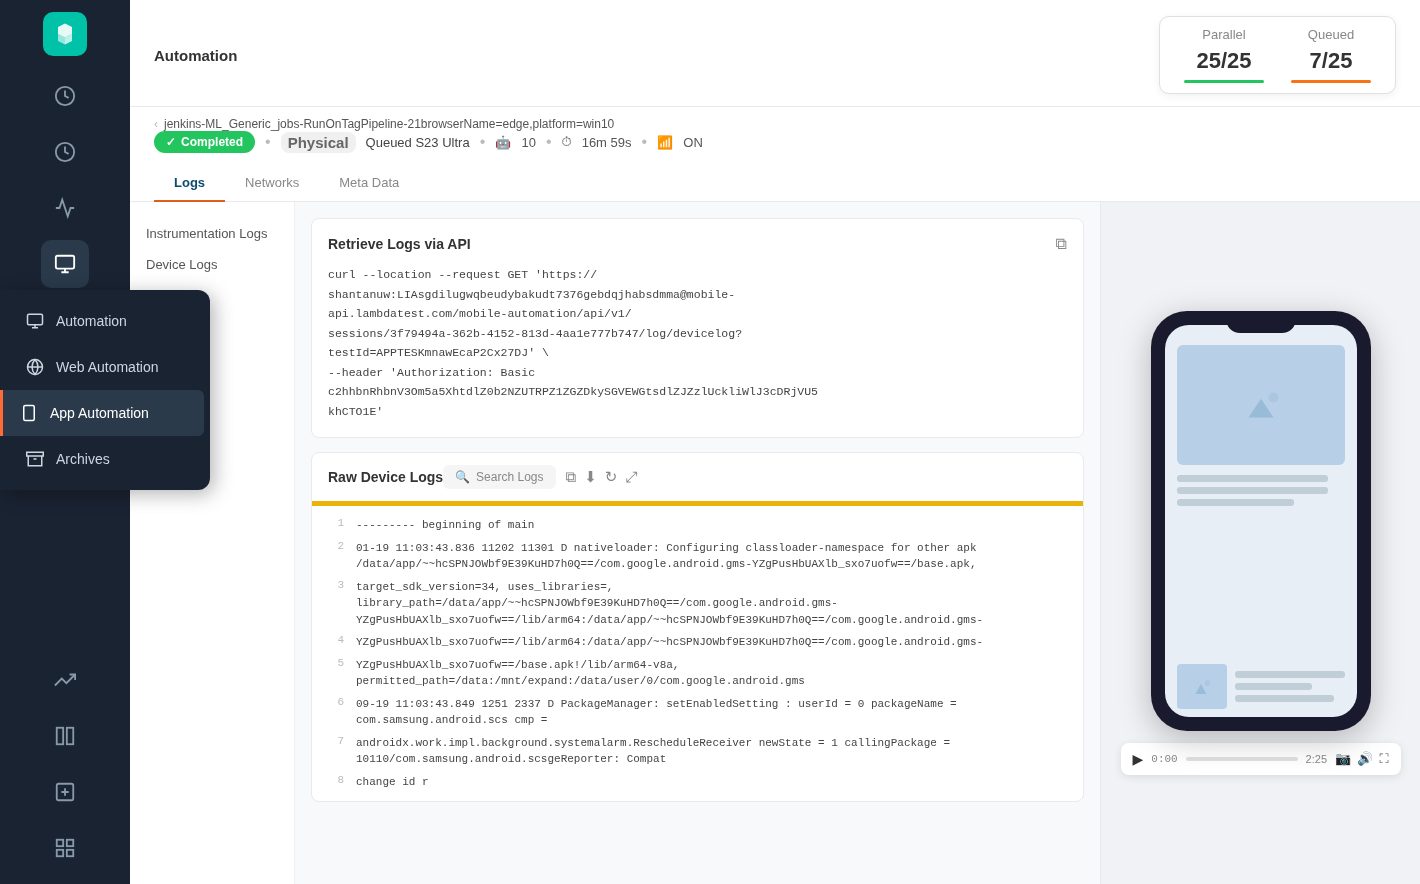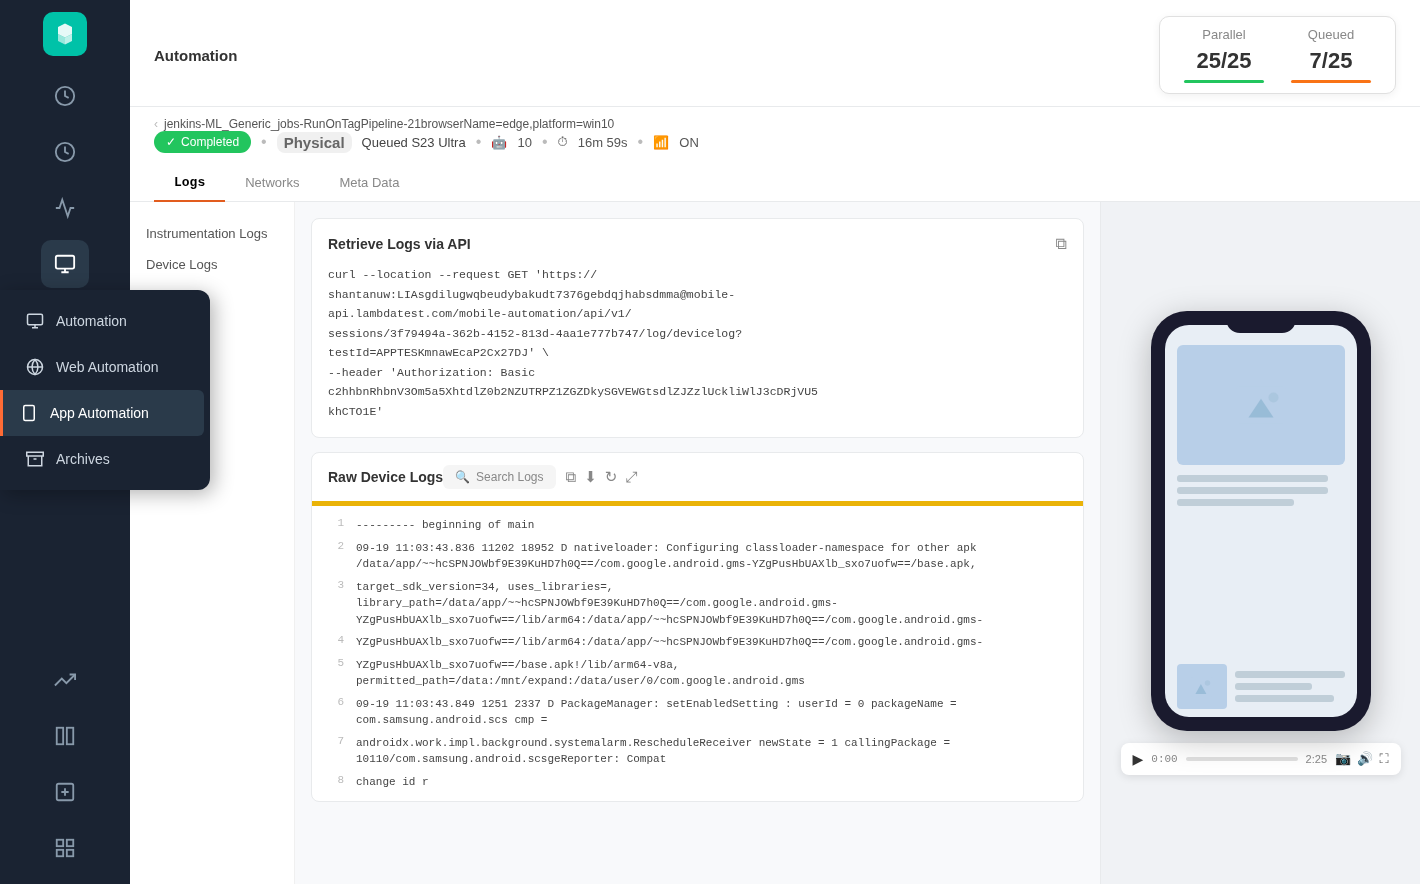--- a/index.html
+++ b/index.html
@@ -113,21 +113,21 @@
     }
 
     
     .status-bar {
       display: flex; align-items: center; gap: 10px;
       padding: 0 24px 12px;
     }
     .status-badge {
       background: #22c55e; color: #fff;
       border-radius: 20px; padding: 4px 12px;
-      font-size: 12px; font-weight: 400;
+      font-size: 12px; font-weight: 700;
       display: flex; align-items: center; gap: 5px;
     }
     .status-badge::before { content: '✓'; }
     .dot { color: #bbb; }
     .physical-badge {
       background: #f0f0f0; color: #666;
       border-radius: 8px; padding: 2px 7px;
       font-size: 15px; font-weight: 600;
     }
     .device-name { font-size: 13px; color: #444; font-weight: 500; }
@@ -139,21 +139,21 @@
       padding: 0 24px;
       border-bottom: 1px solid #e8eaec;
     }
     .tab {
       padding: 10px 20px;
       font-size: 13px; color: #888;
       cursor: pointer;
       border-bottom: 2px solid transparent;
       margin-bottom: -1px;
     }
-    .tab.active { color: #000000; border-bottom-color: #e25c1e; font-weight: 600; font-family: Liberation Mono, monospace; }
+    .tab.active { color: #0c4a6e; border-bottom-color: #e25c1e; font-weight: 600; }
 
     
     .content-area {
       display: flex; flex: 1; overflow: hidden;
     }
 
     
     .left-panel {
       width: 165px; flex-shrink: 0;
       border-right: 1px solid #f0f0f0;
@@ -498,21 +498,21 @@
             </div>
           </div>
         </div>
         <div class="log-lines">
           <div class="log-line">
             <span class="log-num">1</span>
             <span class="log-text">--------- beginning of main</span>
           </div>
           <div class="log-line">
             <span class="log-num">2</span>
-            <span class="log-text">09-19 11:03:43.836 11202 18952 D nativeloader: Configuring classloader-namespace for other apk /data/app/~~hcSPNJOWbf9E39KuHD7h0Q==/com.google.android.gms-YZgPusHbUAXlb_sxo7uofw==/base.apk,</span>
+            <span class="log-text">01-19 11:03:43.836 11202 11301 D nativeloader: Configuring classloader-namespace for other apk /data/app/~~hcSPNJOWbf9E39KuHD7h0Q==/com.google.android.gms-YZgPusHbUAXlb_sxo7uofw==/base.apk,</span>
           </div>
           <div class="log-line">
             <span class="log-num">3</span>
             <span class="log-text">target_sdk_version=34, uses_libraries=, library_path=/data/app/~~hcSPNJOWbf9E39KuHD7h0Q==/com.google.android.gms-YZgPusHbUAXlb_sxo7uofw==/lib/arm64:/data/app/~~hcSPNJOWbf9E39KuHD7h0Q==/com.google.android.gms-</span>
           </div>
           <div class="log-line">
             <span class="log-num">4</span>
             <span class="log-text">YZgPusHbUAXlb_sxo7uofw==/lib/arm64:/data/app/~~hcSPNJOWbf9E39KuHD7h0Q==/com.google.android.gms-</span>
           </div>
           <div class="log-line">

